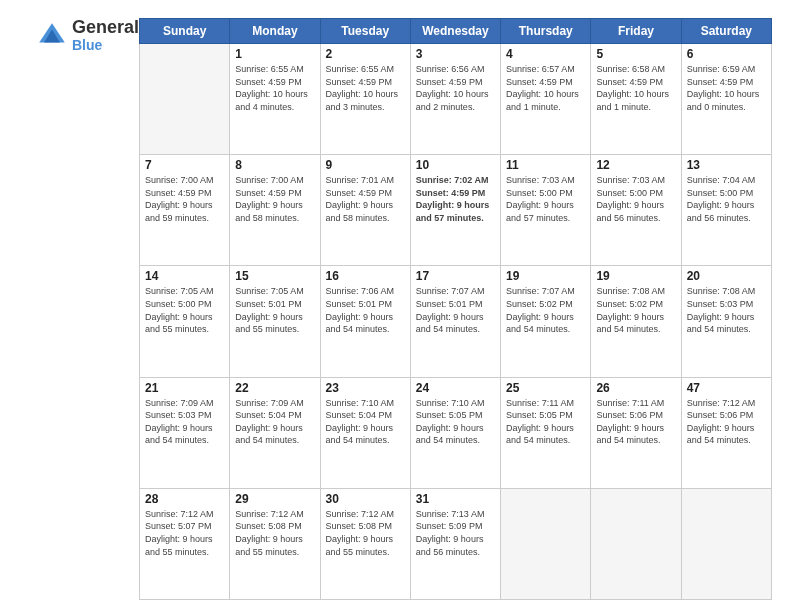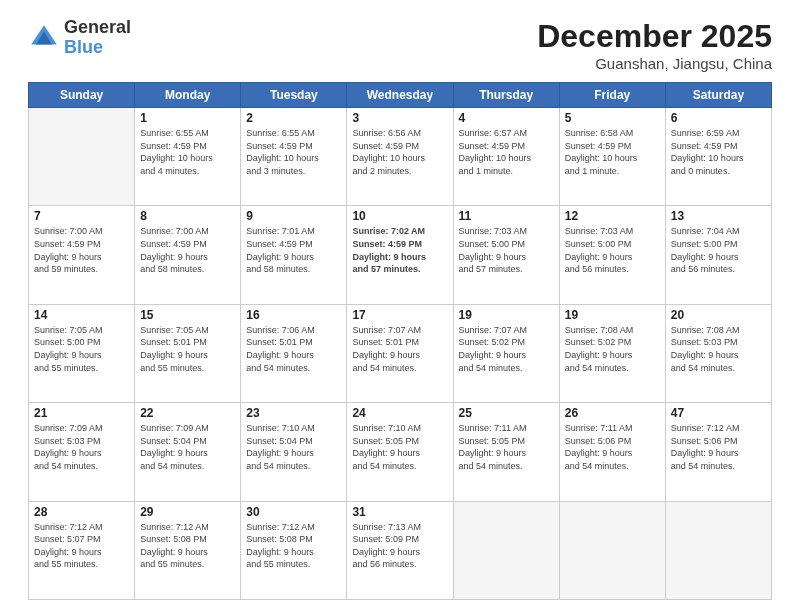--- a/index.html
+++ b/index.html
@@ -6,23 +6,23 @@
     body {
       font-family: Arial, sans-serif;
       background: #fff;
       width: 792px;
       height: 612px;
       overflow: hidden;
     }
     .page {
       width: 792px;
       height: 612px;
-      padding: 18px 20px 12px 28px;
+      padding: 18px 20px 12px 36px;
       display: flex;
-      flex-direction: column;
+      flex-direction: row;
     }
     .header {
       display: flex;
       justify-content: space-between;
       align-items: flex-start;
       margin-bottom: 10px;
     }
     .logo {
       display: flex;
       align-items: center;
@@ -31,21 +31,21 @@
       display: flex;
       flex-direction: column;
       line-height: 1.1;
     }
     .logo-general {
       font-size: 18px;
       font-weight: bold;
       color: #333;
     }
     .logo-blue {
-      font-size: 18px;
+      font-size: 14px;
       font-weight: bold;
       color: #4a90d9;
     }
     .logo-icon {
       width: 32px;
       height: 32px;
       margin-right: 4px;
     }
     .title-block {
       text-align: right;
@@ -113,24 +113,20 @@
     <div class="logo">
       <svg class="logo-icon" viewBox="0 0 40 40">
         <polygon points="20,4 36,28 4,28" fill="#4a90d9"></polygon>
         <polygon points="20,12 30,28 10,28" fill="#2a6ab5"></polygon>
       </svg>
       <div class="logo-text">
         <span class="logo-general">General</span>
         <span class="logo-blue">Blue</span>
       </div>
     </div>
-    <div class="title-block">
-      <div class="month-title">December 2025</div>
-      <div class="location">Guanshan, Jiangsu, China</div>
-    </div>
   </div>
 
   <table class="calendar">
     <thead>
       <tr>
       <th>Sunday</th>
           <th>Monday</th>
           <th>Tuesday</th>
           <th>Wednesday</th>
           <th>Thursday</th>

